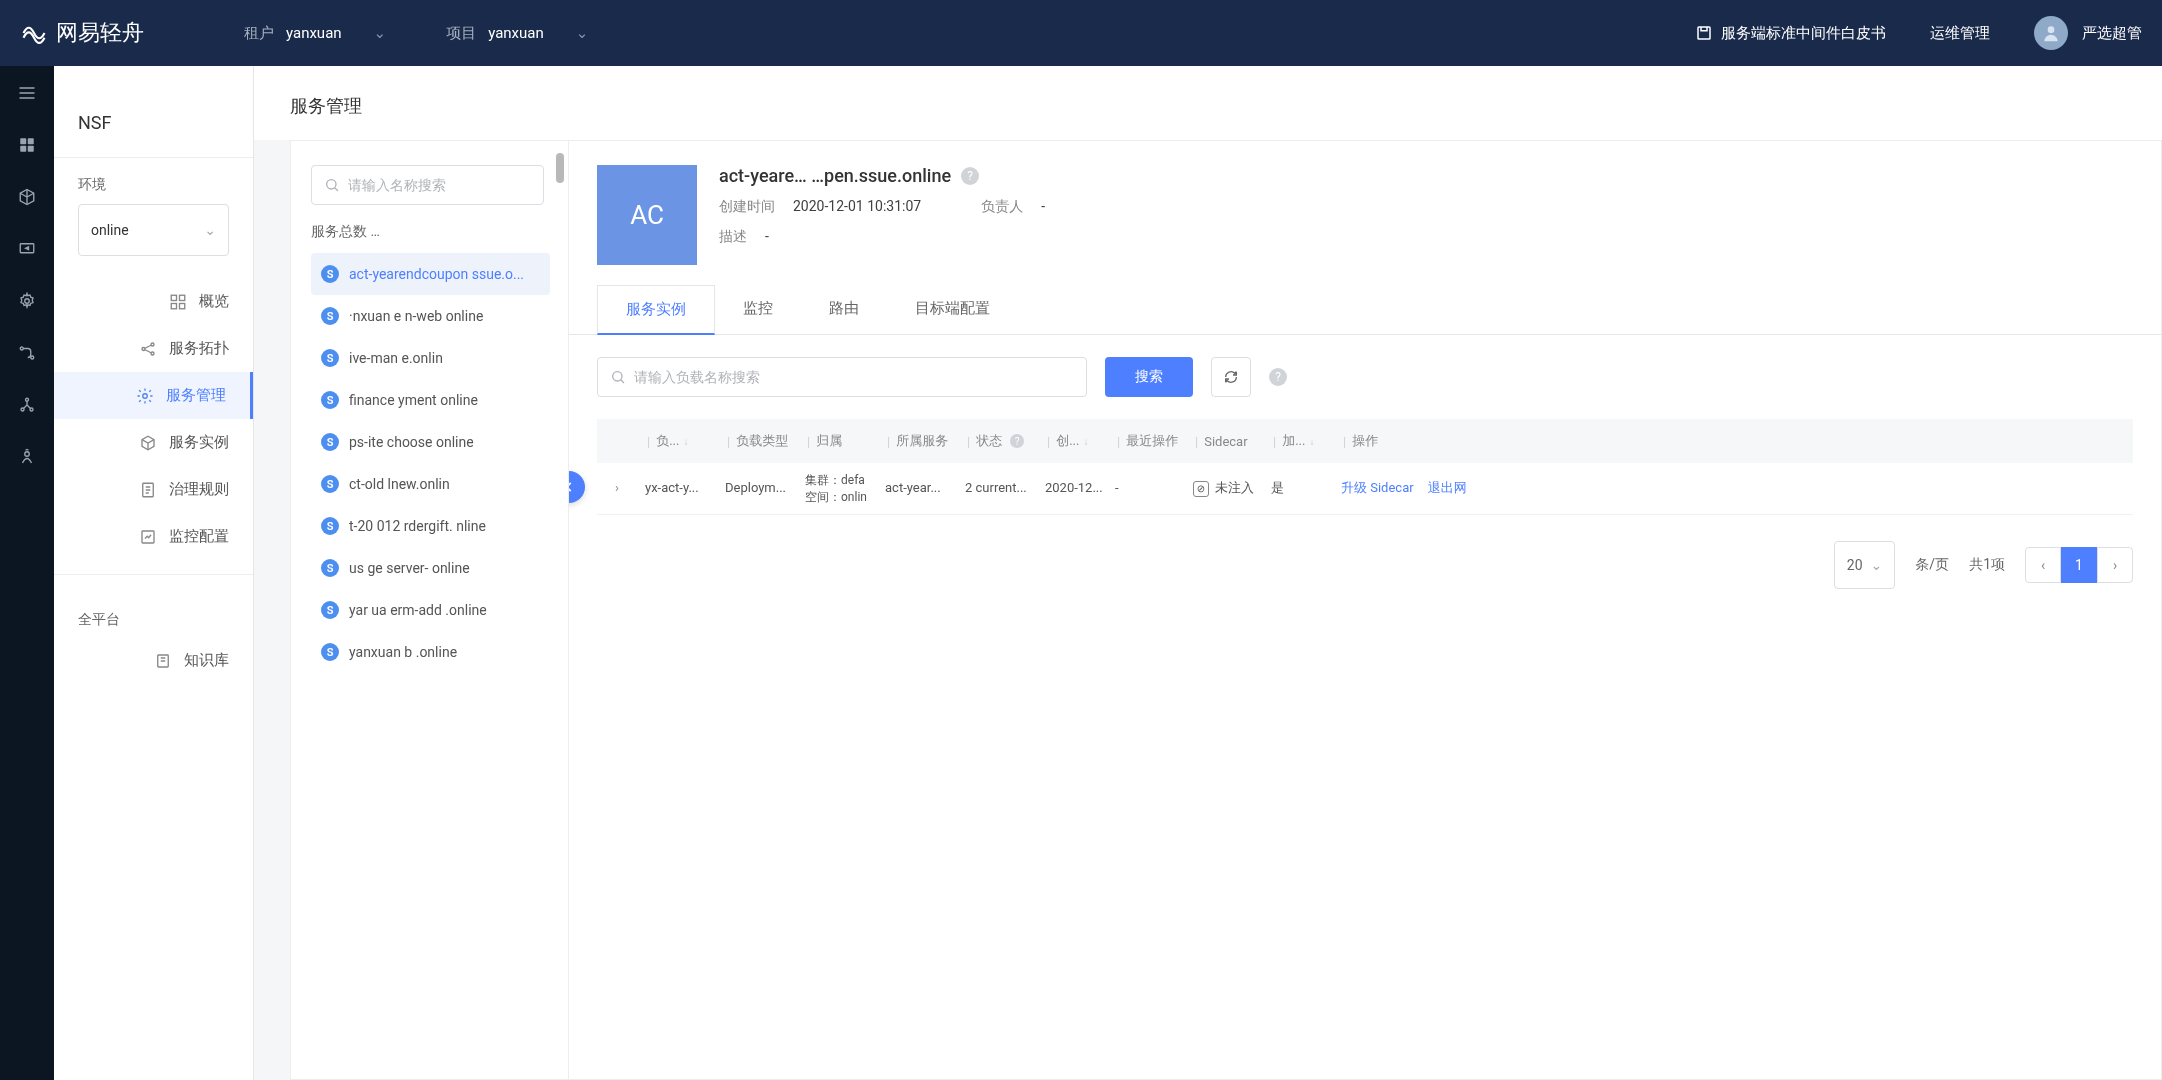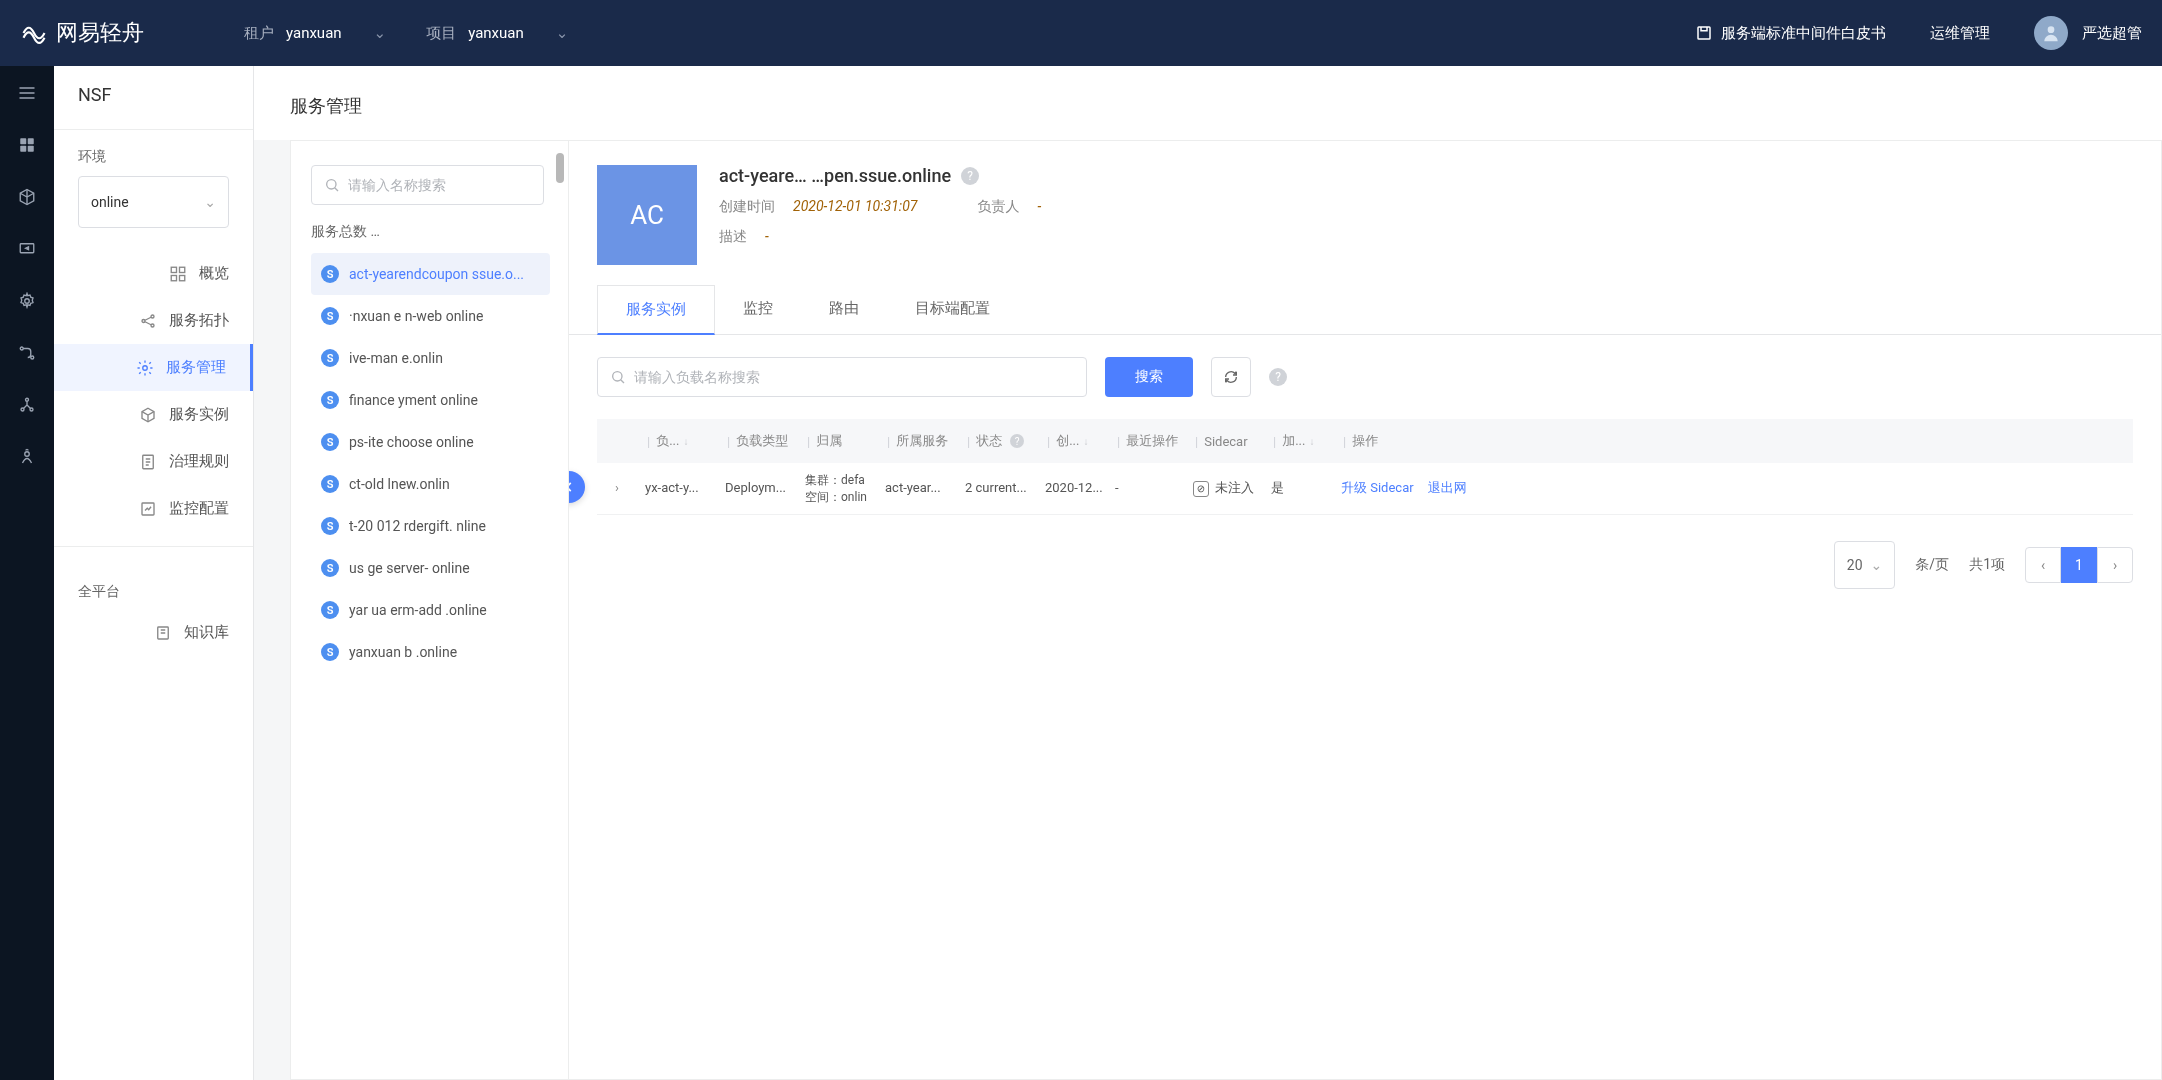--- a/index.html
+++ b/index.html
@@ -3,40 +3,40 @@
 <meta charset="utf-8">
 <style>
 * { margin: 0; padding: 0; box-sizing: border-box; font-family: -apple-system, BlinkMacSystemFont, "Segoe UI", Roboto, "Helvetica Neue", Arial, sans-serif; }
 body { background: #f5f6f7; overflow: hidden; }
 
 
 .top-header { height: 66px; background: #1a2a4a; display: flex; align-items: center; padding: 10px 20px; color: #fff; }
 .logo { display: flex; align-items: center; gap: 8px; margin-right: 100px; }
 .logo-icon { width: 28px; height: 28px; }
 .logo-text { font-size: 22px; font-weight: 500; }
-.header-selects { display: flex; gap: 40px; }
+.header-selects { display: flex; gap: 60px; }
 .header-select { display: flex; align-items: center; gap: 12px; font-size: 15px; cursor: pointer; }
 .header-select .label { color: #a8b0c0; }
 .header-select .value { color: #fff; }
 .header-select .chev { margin-left: 20px; color: #8a95ab; }
 .header-right { margin-left: auto; display: flex; align-items: center; gap: 44px; }
 .header-link { display: flex; align-items: center; gap: 8px; color: #fff; font-size: 15px; cursor: pointer; }
 .avatar { width: 34px; height: 34px; border-radius: 50%; background: #8fa9c9; display: flex; align-items: center; justify-content: center; }
 .user-area { display: flex; align-items: center; gap: 14px; cursor: pointer; }
 .user-name { font-size: 15px; }
 
 
 .main-layout { display: flex; height: calc(100vh - 66px); }
 
 
 .icon-rail { width: 54px; background: #0c1522; display: flex; flex-direction: column; align-items: center; padding-top: 16px; gap: 30px; }
 .rail-icon { width: 22px; height: 22px; color: #6b7280; cursor: pointer; display: flex; align-items: center; justify-content: center; }
 
 
-.sidebar { width: 200px; background: #fff; border-right: 1px solid #e5e6e8; display: flex; flex-direction: column; padding-top: 8px; }
+.sidebar { width: 200px; background: #fff; border-right: 1px solid #e5e6e8; display: flex; flex-direction: column; padding-top: 36px; }
 .sidebar-title { padding: 10px 24px 24px; font-size: 18px; color: #333; font-weight: 400; }
 .sidebar-sep { height: 1px; background: #eceded; margin: 0 0 18px 0; }
 .env-label { padding: 0 24px 10px; font-size: 14px; color: #666; }
 .env-select { margin: 0 24px 22px; height: 52px; border: 1px solid #dcdee3; border-radius: 4px; display: flex; align-items: center; padding: 0 12px; font-size: 14px; color: #333; cursor: pointer; justify-content: space-between; }
 .nav-item { display: flex; align-items: center; gap: 12px; padding: 14px 24px; font-size: 15px; color: #555; cursor: pointer; justify-content: flex-end; }
 .nav-item.active { color: #4d7fff; background: #f0f4ff; border-right: 3px solid #4d7fff; }
 .nav-item .ni-icon { width: 18px; height: 18px; flex-shrink: 0; }
 .section-label { padding: 18px 24px 8px; font-size: 14px; color: #666; }
 
 
@@ -63,21 +63,21 @@
 
 .detail-panel { flex: 1; background: #fff; border: 1px solid #eceded; padding: 24px 0 24px 0; position: relative; display: flex; flex-direction: column; overflow: hidden; }
 .detail-header { display: flex; gap: 22px; padding: 0 28px 20px; }
 .detail-icon { width: 100px; height: 100px; background: #6b94e5; color: #fff; font-size: 26px; display: flex; align-items: center; justify-content: center; flex-shrink: 0; }
 .detail-info { flex: 1; }
 .detail-title-row { display: flex; align-items: center; gap: 10px; margin-bottom: 12px; }
 .detail-title { font-size: 18px; color: #333; font-weight: 500; }
 .help-icon { width: 18px; height: 18px; border-radius: 50%; background: #d0d3d8; color: #fff; font-size: 12px; display: flex; align-items: center; justify-content: center; }
 .meta-row { display: flex; gap: 60px; font-size: 14px; color: #888; margin-bottom: 12px; }
 .meta-row .mlabel { margin-right: 18px; }
-.meta-row .mval { color: #a16207; font-style: italic; }
+.meta-row .mval { color: #404040; }
 
 
 .tabs { display: flex; border-bottom: 1px solid #e5e6e8; padding: 0 28px; }
 .tab { padding: 14px 28px; font-size: 15px; color: #666; cursor: pointer; border-bottom: 2px solid transparent; }
 .tab.active { color: #4d7fff; border-bottom-color: #4d7fff; border-left: 1px solid #e5e6e8; border-right: 1px solid #e5e6e8; border-top: 1px solid #e5e6e8; margin-bottom: -1px; background: #fff; }
 
 
 .toolbar { display: flex; gap: 18px; align-items: center; padding: 22px 28px; }
 .toolbar .search-box { flex: 0 0 490px; margin: 0; }
 .btn-primary { height: 40px; padding: 0 30px; background: #4d7fff; color: #fff; border: none; border-radius: 4px; font-size: 14px; cursor: pointer; }

